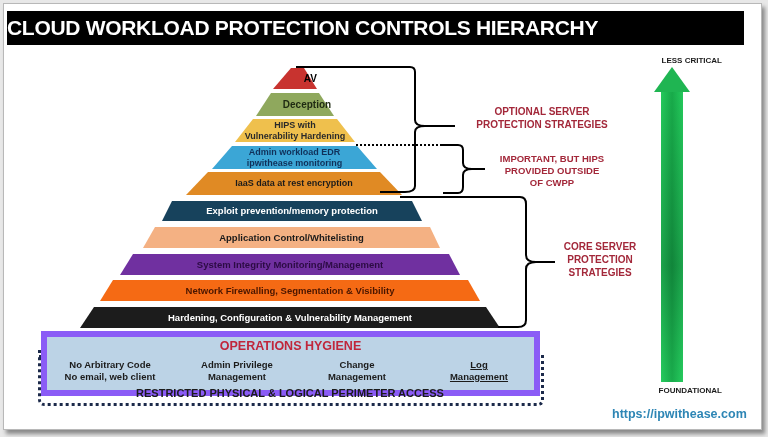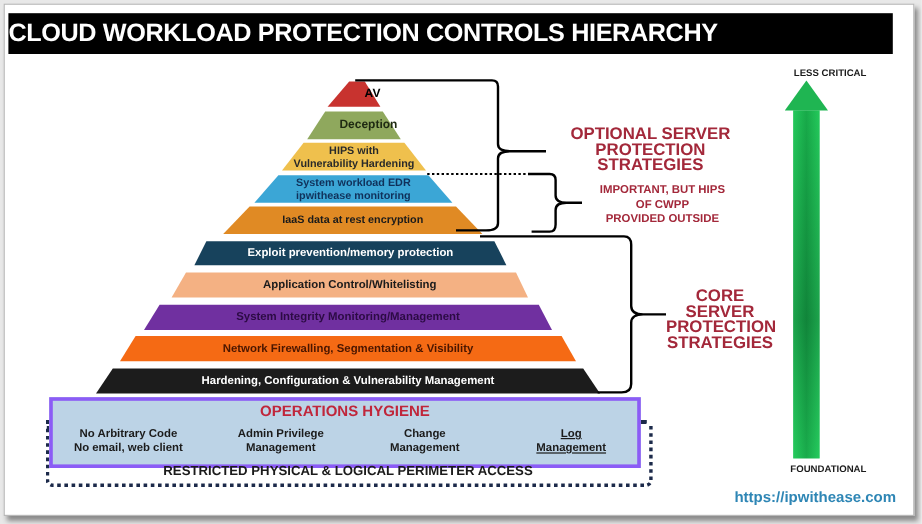--- a/index.html
+++ b/index.html
@@ -1,23 +1,23 @@
 <!DOCTYPE html>
 <html><head>
 <meta charset="utf-8">
 <style>
   html, body { margin: 0; padding: 0; background: #e8e8e8; }
   body { width: 768px; height: 437px; position: relative; overflow: hidden; font-family: "Liberation Sans", sans-serif; }
   .frame { position: absolute; left: 3px; top: 3px; width: 757px; height: 425px; background: #ffffff; border: 1px solid #b8b8b8; box-shadow: 3px 4px 4px #8a8a8a; }
   .title-bar { position: absolute; left: 7px; top: 11px; width: 737px; height: 34px; background: #000; color: #fff; font-weight: bold; font-size: 21px; letter-spacing: -0.3px; display: flex; align-items: center; justify-content: flex-start; }
   svg.main { position: absolute; left: 0; top: 0; }
   .lbl { position: absolute; text-align: center; font-weight: bold; }
-  .red-lbl { color: #a3283a; font-size: 14px; line-height: 13px; }
+  .red-lbl { color: #a3283a; font-size: 10px; line-height: 13px; }
   .tier-text { position: absolute; text-align: center; font-weight: bold; font-size: 9.5px; line-height: 11px; }
-  .ops-box { position: absolute; left: 41px; top: 331px; width: 487px; height: 53px; background: #bcd3e6; border: 3px solid #8b5cf6; }
+  .ops-box { position: absolute; left: 41px; top: 331px; width: 487px; height: 53px; background: #bcd3e6; border: 6px solid #8b5cf6; }
   .ops-title { position: absolute; left: 0; top: 2px; width: 100%; text-align: center; color: #c0263b; font-weight: bold; font-size: 12.5px; }
   .ops-col { position: absolute; top: 22px; text-align: center; font-weight: bold; font-size: 9.5px; line-height: 12px; color: #1b1b1b; }
   .perimeter { position: absolute; left: 38px; top: 355px; width: 500px; height: 48px; border: 3px dotted #1c2a4a; border-top: none; border-radius: 0 0 6px 6px; }
   .perimeter-label { position: absolute; left: 40px; top: 387px; width: 500px; text-align: center; font-weight: bold; font-size: 11px; color: #1b1b1b; }
   .axis-label { position: absolute; font-weight: bold; font-size: 8px; color: #1b1b1b; text-align: right; }
   .url { position: absolute; left: 612px; top: 407px; font-weight: bold; font-size: 12.5px; color: #2e86b5; }
 </style>
 </head>
 <body>
 
@@ -66,39 +66,39 @@
   <polygon points="672,67 690,92 654,92" fill="#1fb552"></polygon>
 </svg>
 
 <div class="tier-text" style="left:273px; top:73px; width:44px; font-size:10px;text-align:right;">AV</div>
 <div class="tier-text" style="left:268px; top:99px; width:78px; font-size:10px; color:#1f2a12;">Deception</div>
 <div class="tier-text" style="left:235px; top:120px; width:120px; color:#2a2a2a; font-size:9px; line-height:10.5px;">
   <div>HIPS with</div>
   <div>Vulnerability Hardening</div>
 </div>
 <div class="tier-text" style="left:212px; top:147px; width:165px; color:#10315a; font-size:9px; line-height:10.5px;">
-  <div>System workload EDR</div>
+  <div>Admin workload EDR</div>
   <div>ipwithease monitoring</div>
 </div>
 <div class="tier-text" style="left:186px; top:178px; width:216px; color:#1b1b1b; font-size:9px;">IaaS data at rest encryption</div>
 
 <div class="tier-text" style="left:162px; top:205px; width:260px; color:#ffffff;">Exploit prevention/memory protection</div>
 <div class="tier-text" style="left:143px; top:232px; width:297px; color:#1b1b1b;">Application Control/Whitelisting</div>
 <div class="tier-text" style="left:120px; top:259px; width:340px; color:#2c0b44;">System Integrity Monitoring/Management</div>
 <div class="tier-text" style="left:100px; top:285px; width:380px; color:#4a1600;">Network Firewalling, Segmentation &amp; Visibility</div>
 <div class="tier-text" style="left:80px; top:312px; width:420px; color:#ffffff;">Hardening, Configuration &amp; Vulnerability Management</div>
 
 <div class="lbl red-lbl" style="left:462px; top:105px; width:160px;">
   <div>OPTIONAL SERVER</div>
   <div>PROTECTION STRATEGIES</div>
 </div>
 <div class="lbl red-lbl" style="left:482px; top:153px; width:140px; font-size:9.5px; line-height:12px;">
   <div>IMPORTANT, BUT HIPS</div>
+  <div>PROVIDED OUTSIDE</div>
   <div>OF CWPP</div>
-  <div>PROVIDED OUTSIDE</div>
 </div>
 <div class="lbl red-lbl" style="left:555px; top:240px; width:90px; line-height:13px;">
   <div>CORE SERVER</div>
   <div>PROTECTION</div>
   <div>STRATEGIES</div>
 </div>
 
 <div class="perimeter"></div>
 <div style="position:absolute; left:38px; top:350px; width:6px; height:3px; border-top:3px dotted #1c2a4a;"></div>
 <div style="position:absolute; left:532px; top:350px; width:6px; height:3px; border-top:3px dotted #1c2a4a;"></div>

